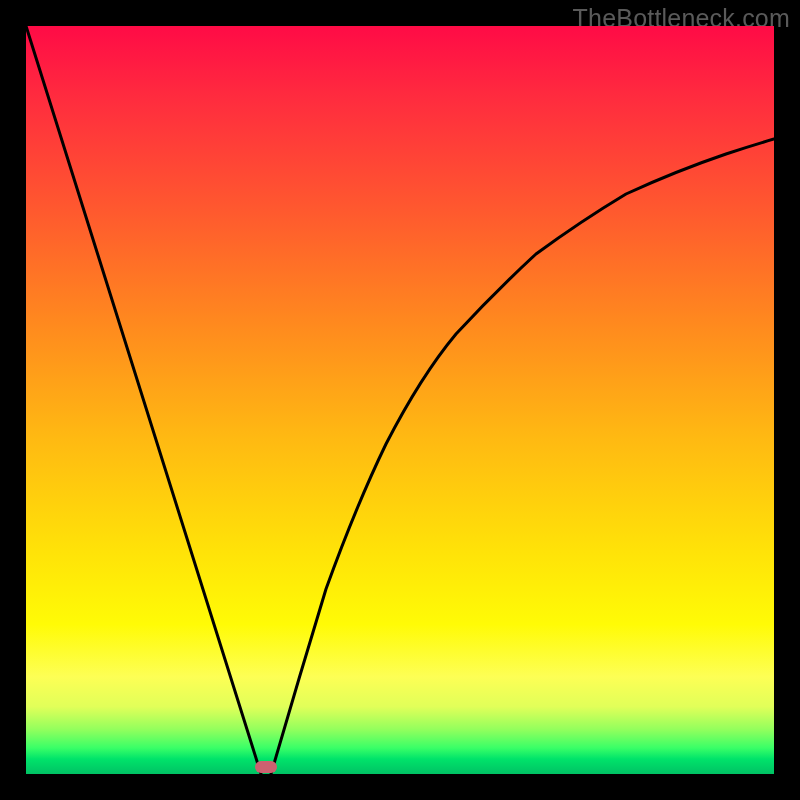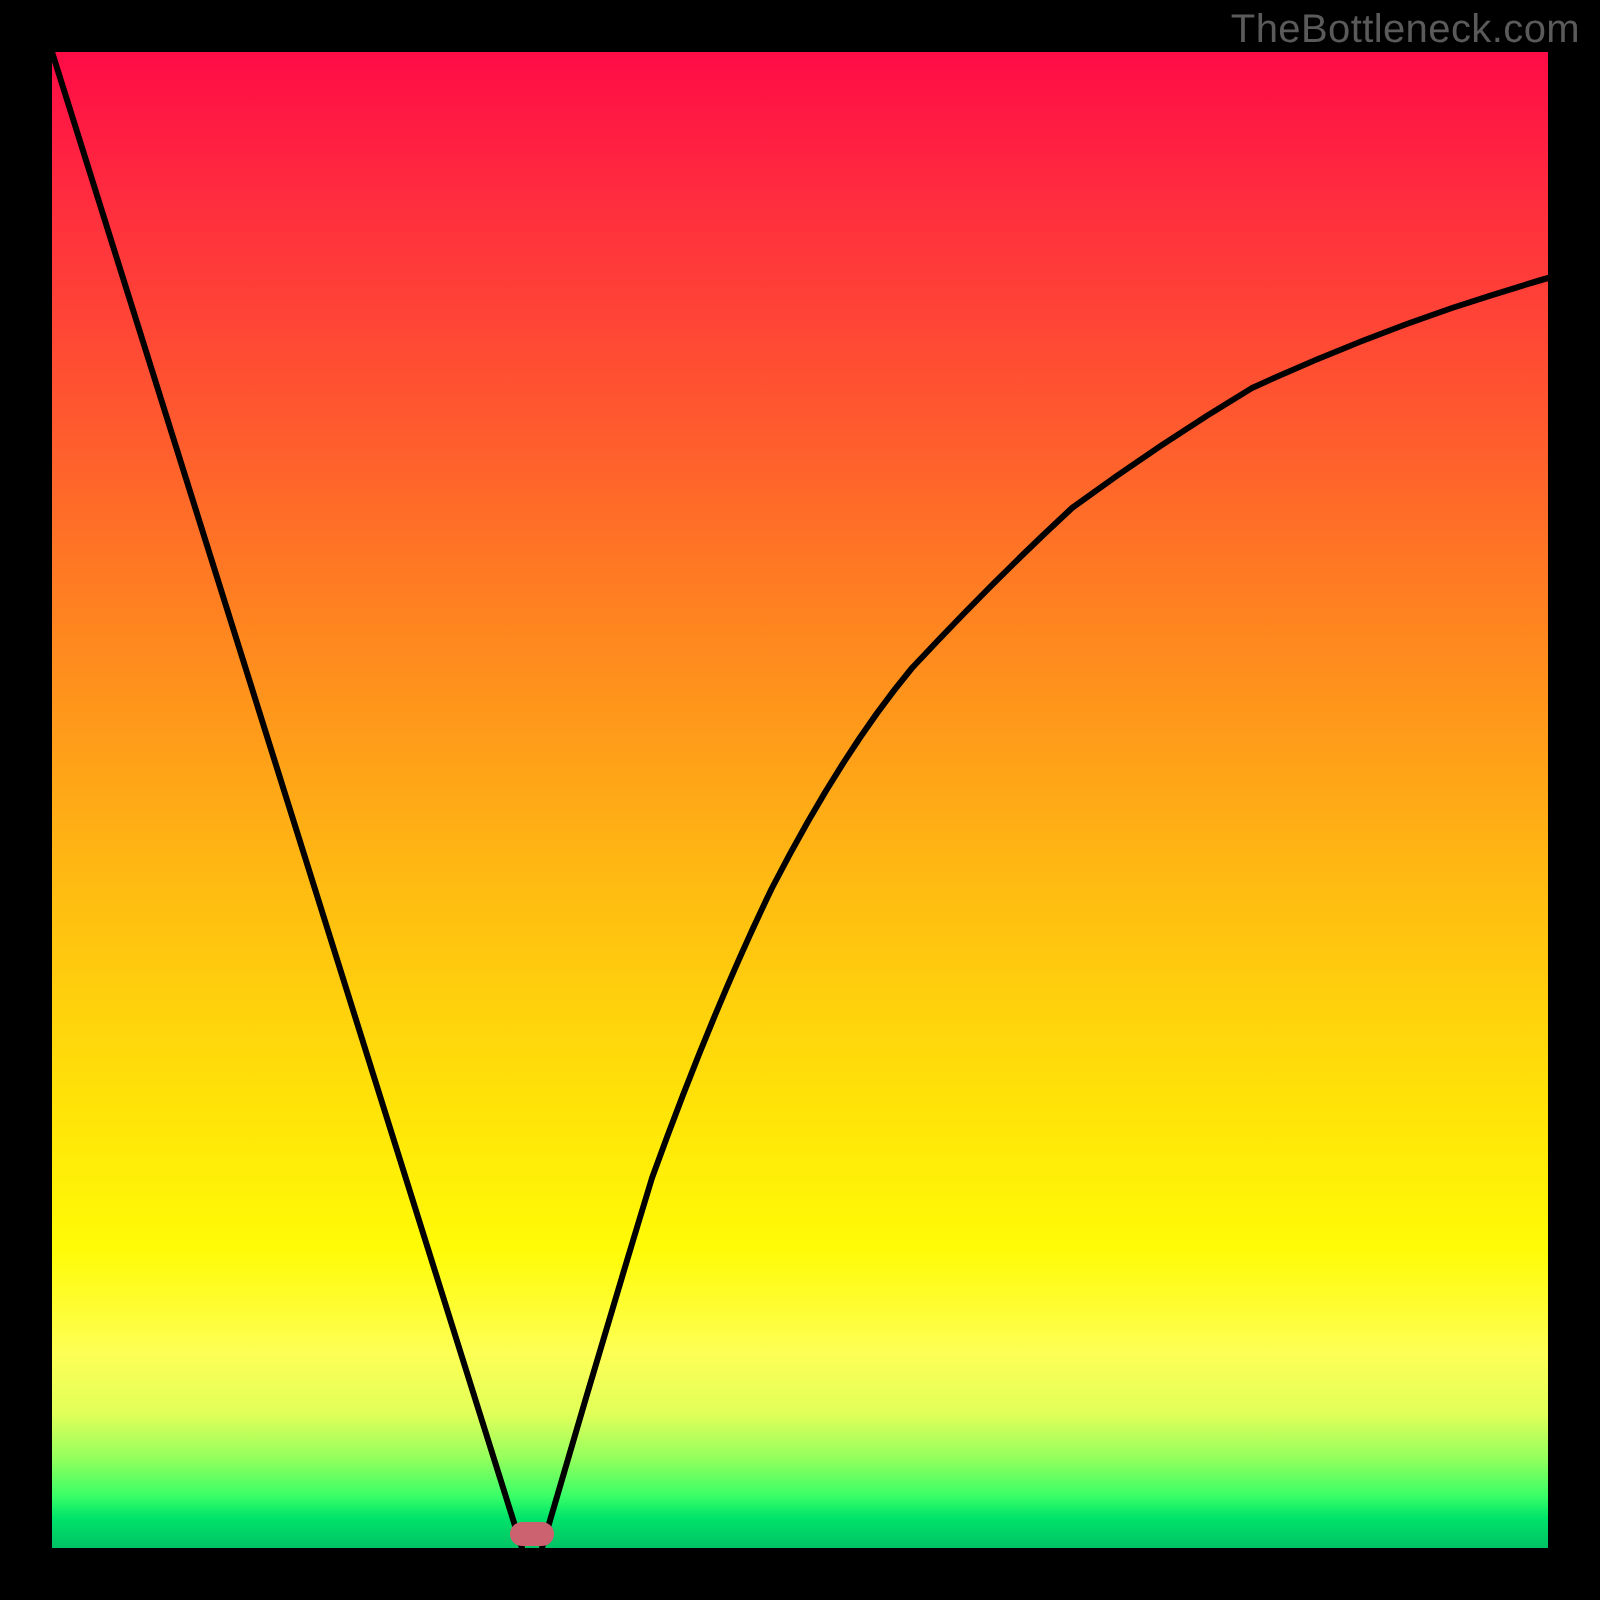--- a/index.html
+++ b/index.html
@@ -52,21 +52,21 @@
   .marker {
     position: absolute;
     background: #cc6170;
     border-radius: 6px;
   }
   .watermark {
     position: absolute;
     top: 4px;
     right: 10px;
     color: #5a5a5a;
-    font-size: 20px;
+    font-size: 25px;
     font-weight: 500;
     letter-spacing: 0.2px;
   }
 </style>
 </head>
 <body>
 
 <div class="watermark">TheBottleneck.com</div>
 
 <div class="frame">

